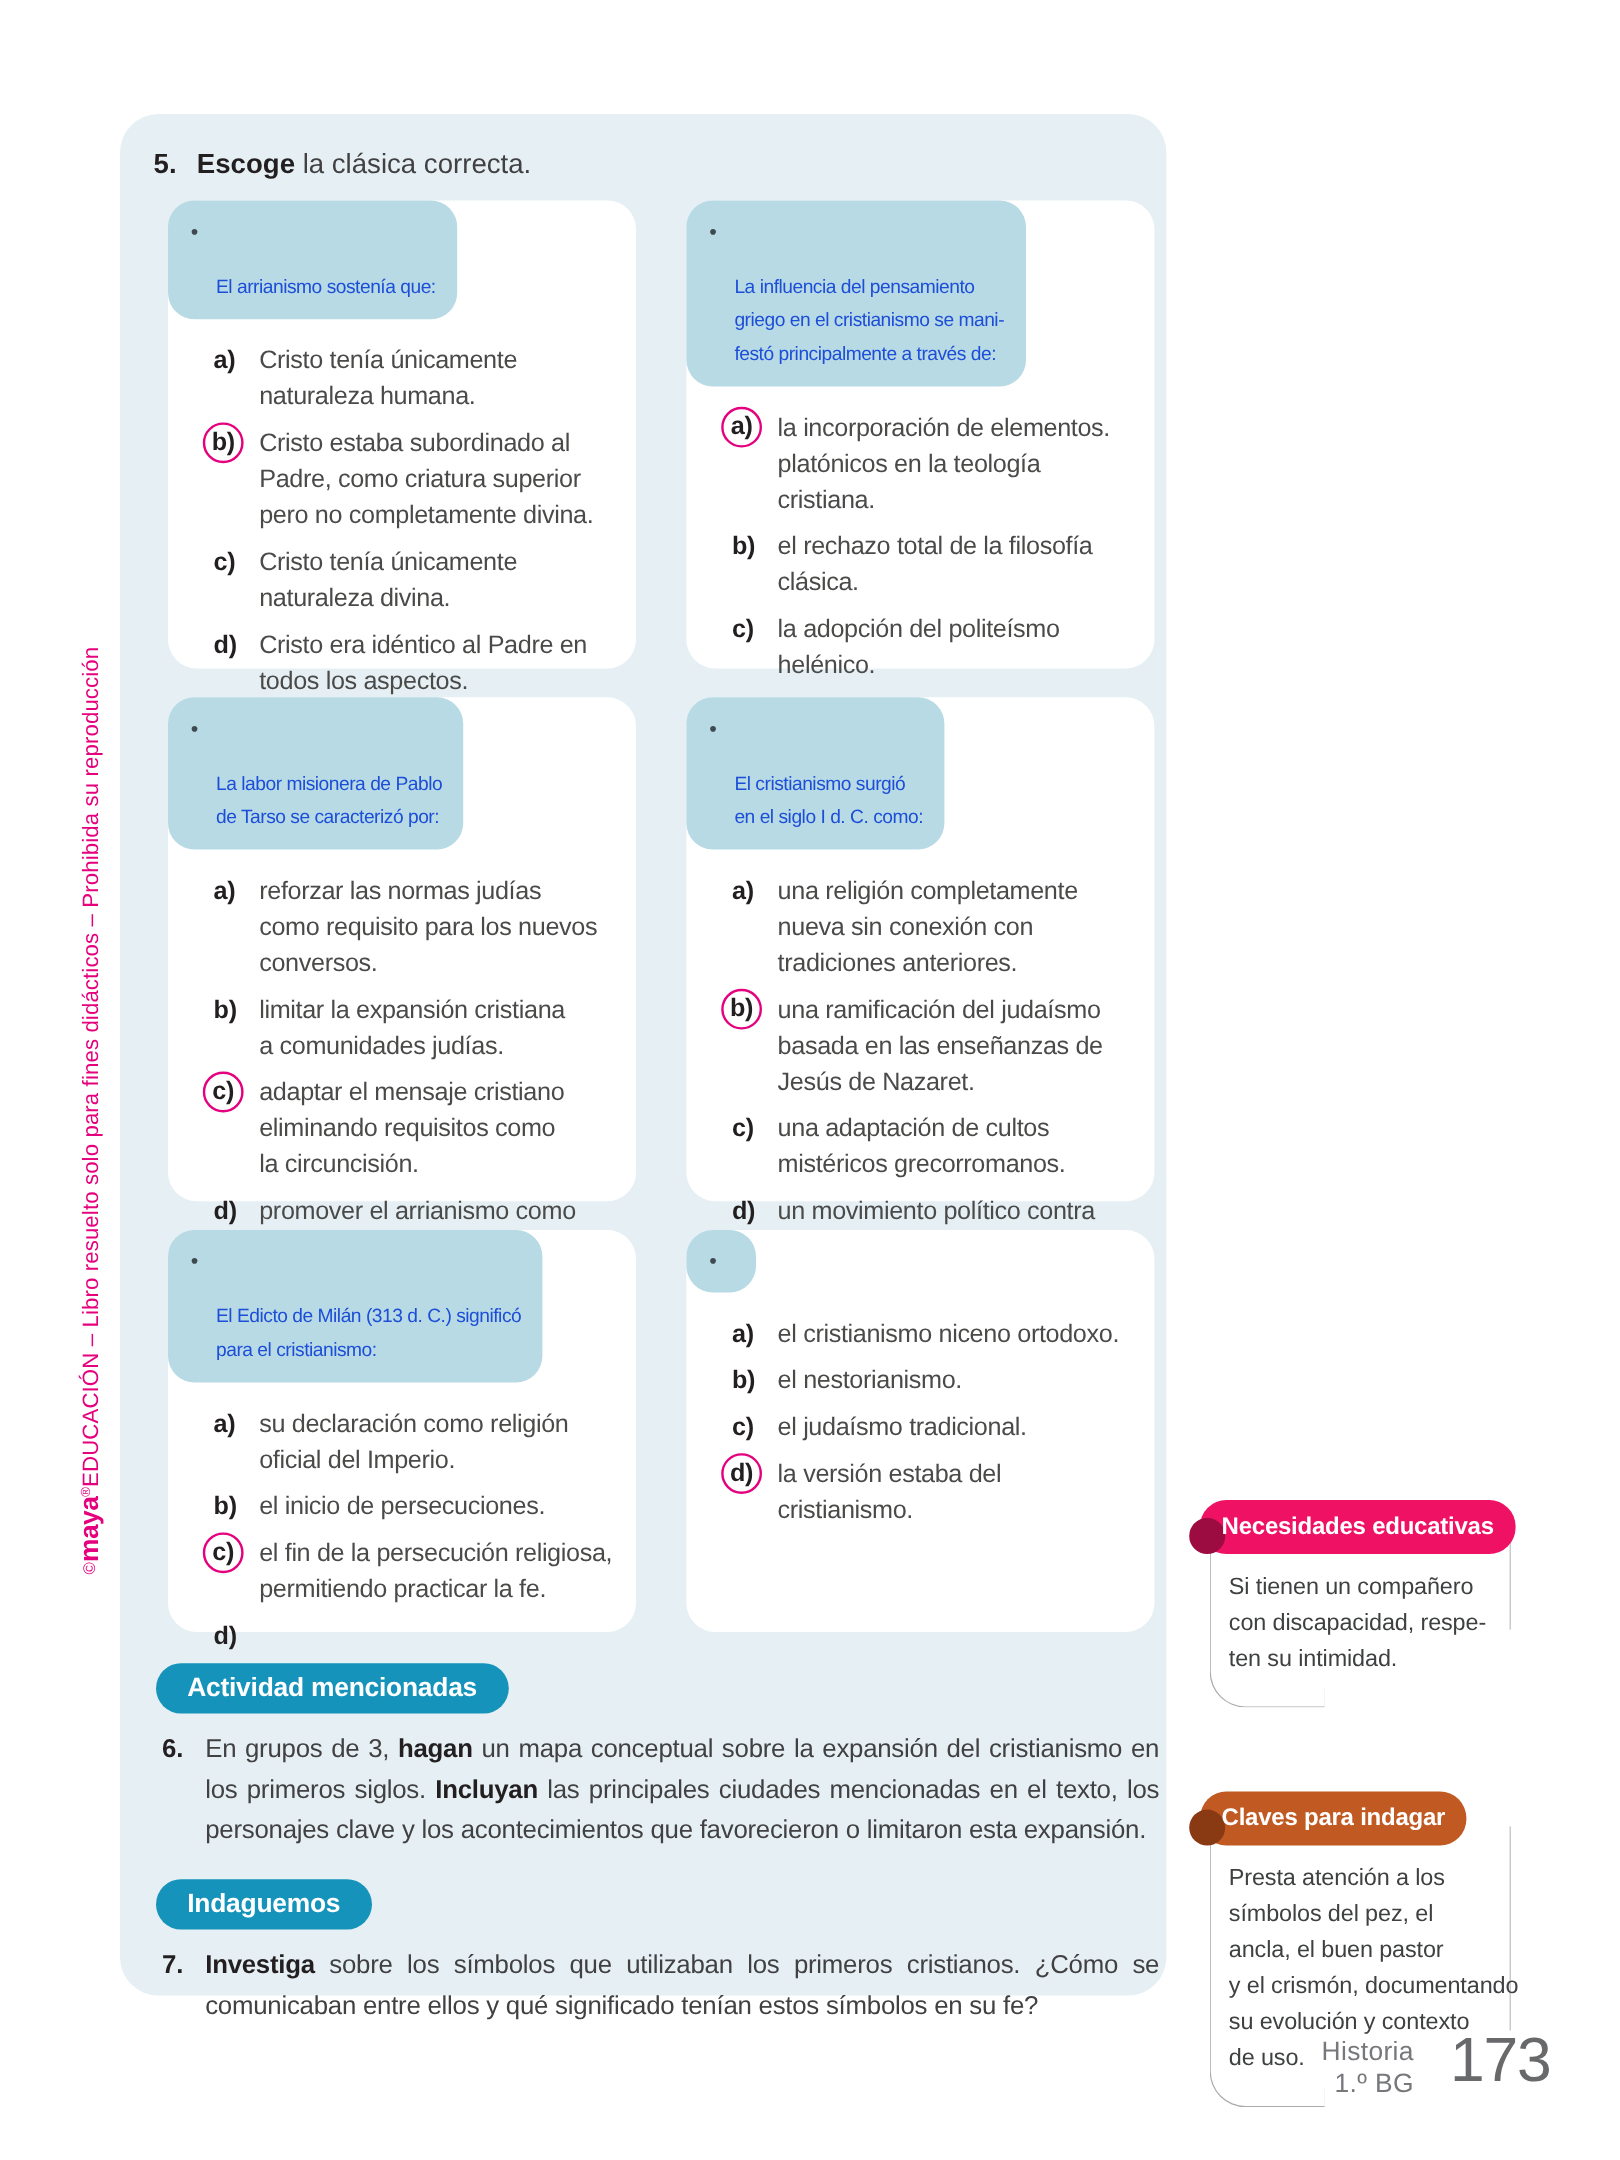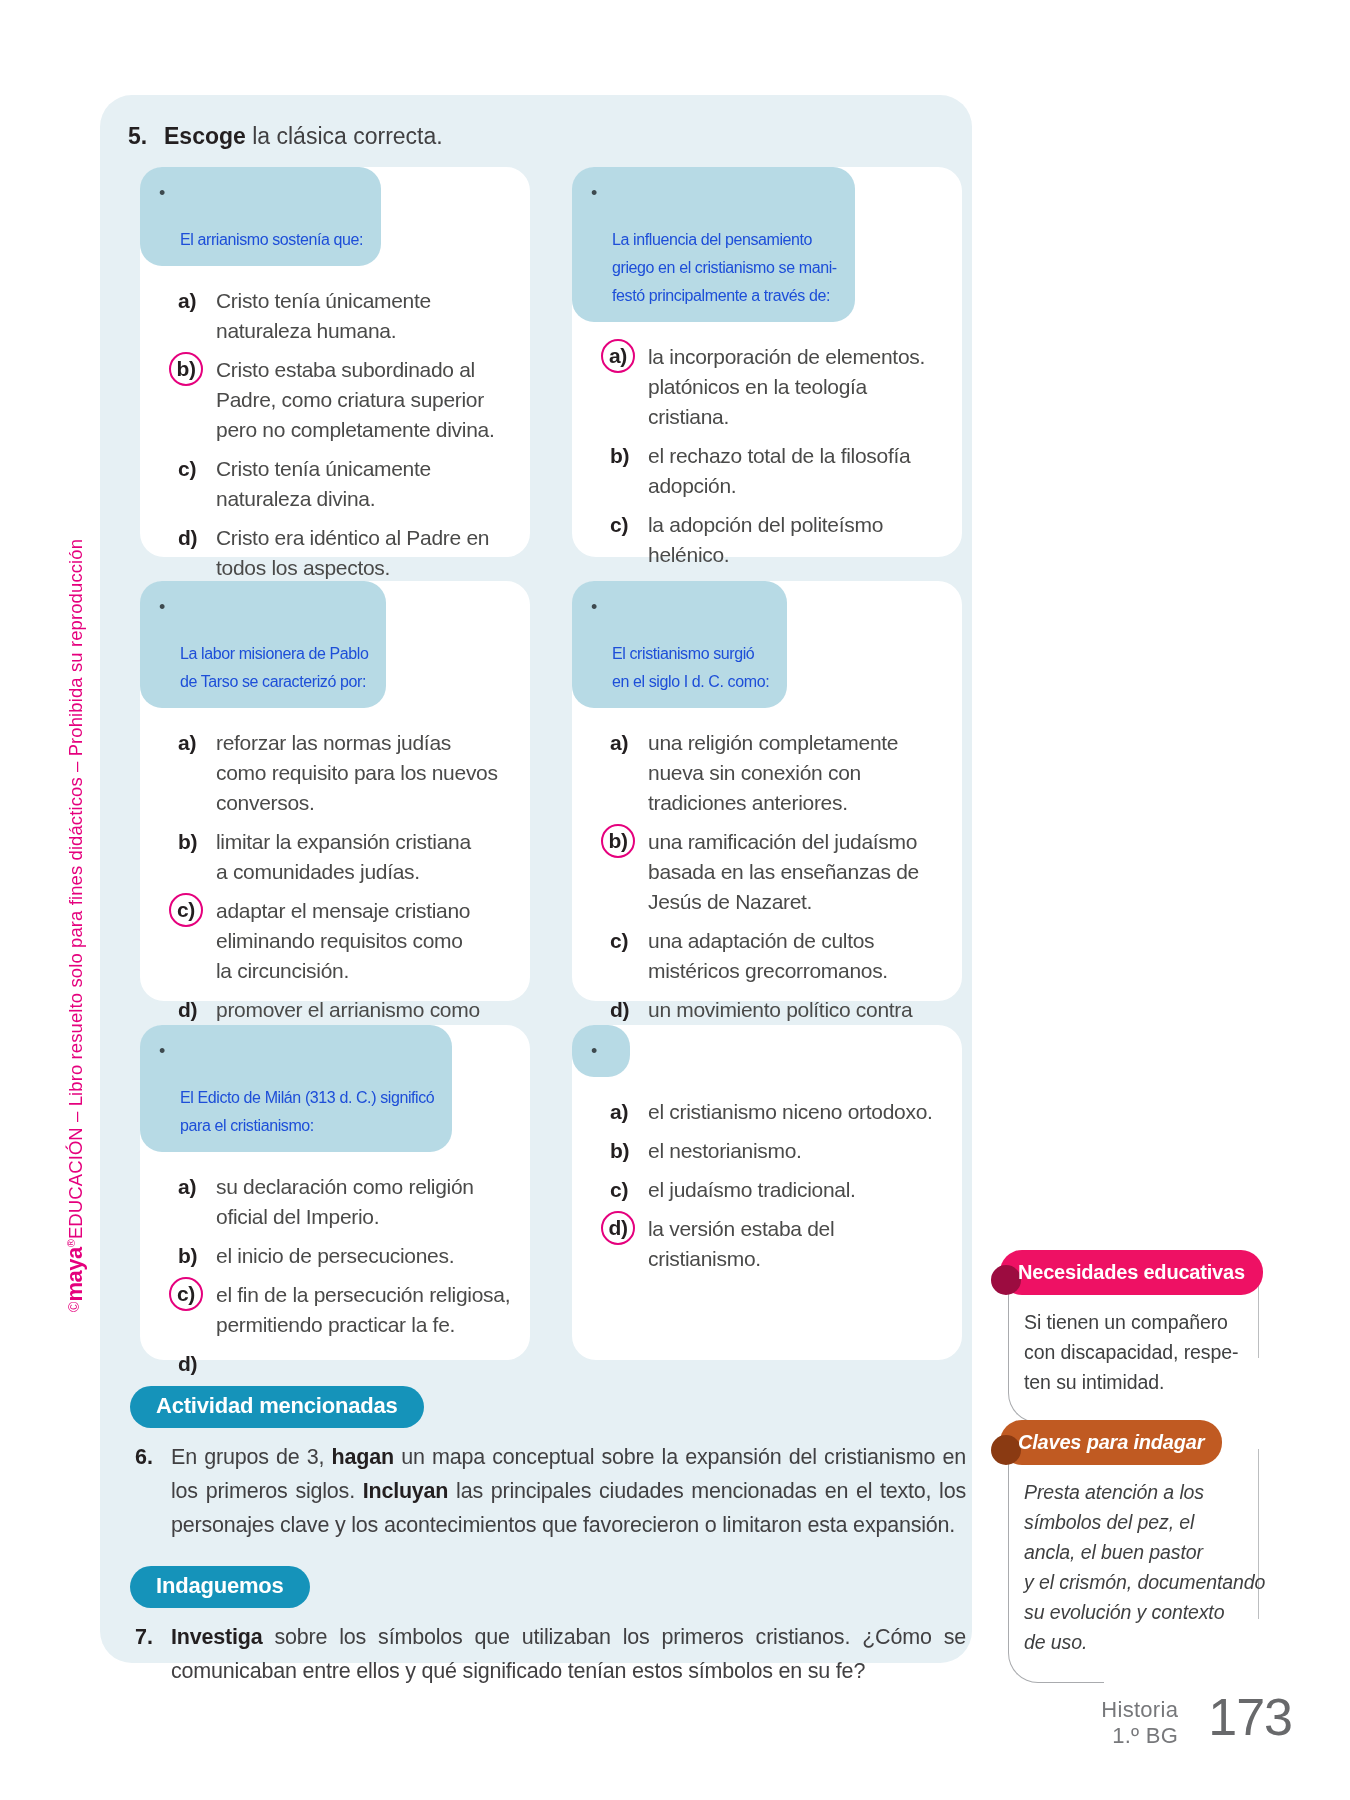--- a/index.html
+++ b/index.html
@@ -156,21 +156,21 @@
           <span class="lw">
               <span class="letter circled">a)</span>
             </span>
           <span class="otext">la incorporación de elementos.
 platónicos en la teología
 cristiana.</span>
         </div>
         <div class="opt">
           <span class="lw"><span class="letter">b)</span></span>
           <span class="otext">el rechazo total de la filosofía
-adopción.</span>
+clásica.</span>
         </div>
         <div class="opt">
           <span class="lw"><span class="letter">c)</span></span>
           <span class="otext">la adopción del politeísmo
 helénico.</span>
         </div>
         <div class="opt">
           <span class="lw"><span class="letter">d)</span></span>
           <span class="otext">la eliminación de escritos
 en lengua griega.</span>
@@ -322,21 +322,21 @@
   <div class="co-head">Necesidades educativas</div>
   <div class="co-body">
     <div class="co-tail"></div>
     <div class="co-rightline"></div>
     <div class="co-text">Si tienen un compañero
 con discapacidad, respe-
 ten su intimidad.</div>
   </div>
 </div>
 
-<div class="callout orange" style="top:1420px;font-style:italic;">
+<div class="callout orange" style="top:1493px;">
   <div class="co-head">Claves para indagar</div>
   <div class="co-body">
     <div class="co-tail"></div>
     <div class="co-rightline" style="height:78%;"></div>
     <div class="co-text">Presta atención a los
 símbolos del pez,  el
 ancla, el buen pastor
 y el crismón, documentando
 su evolución y contexto
 de uso.</div>

